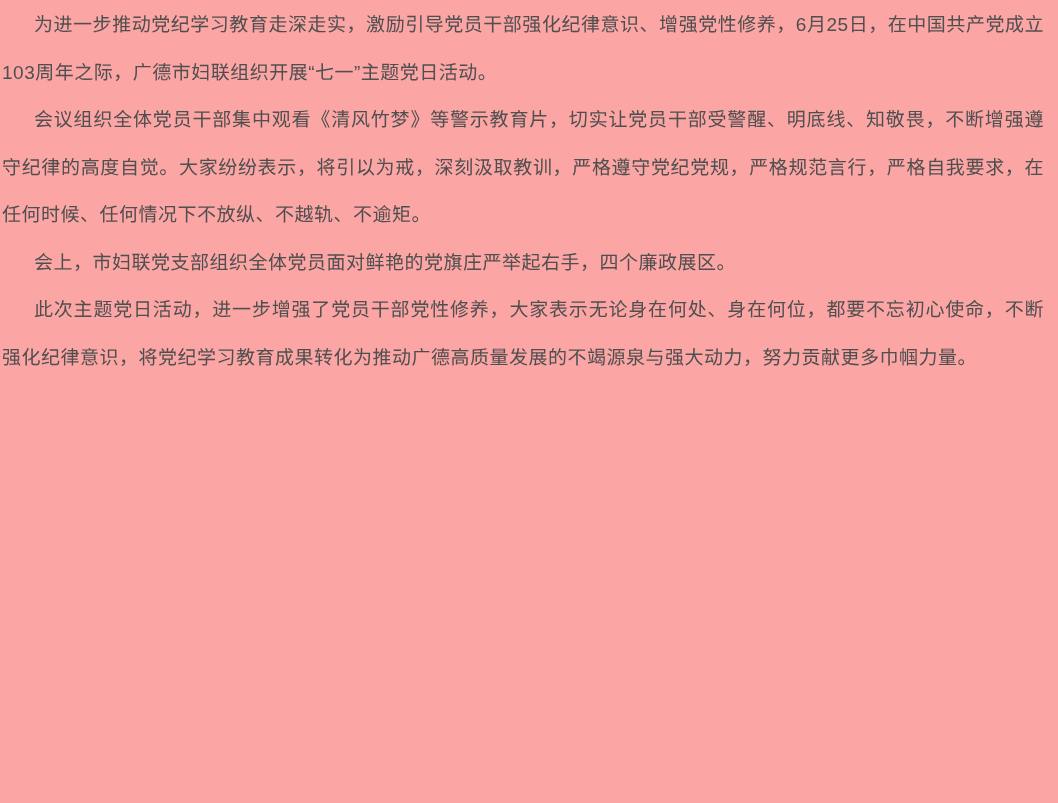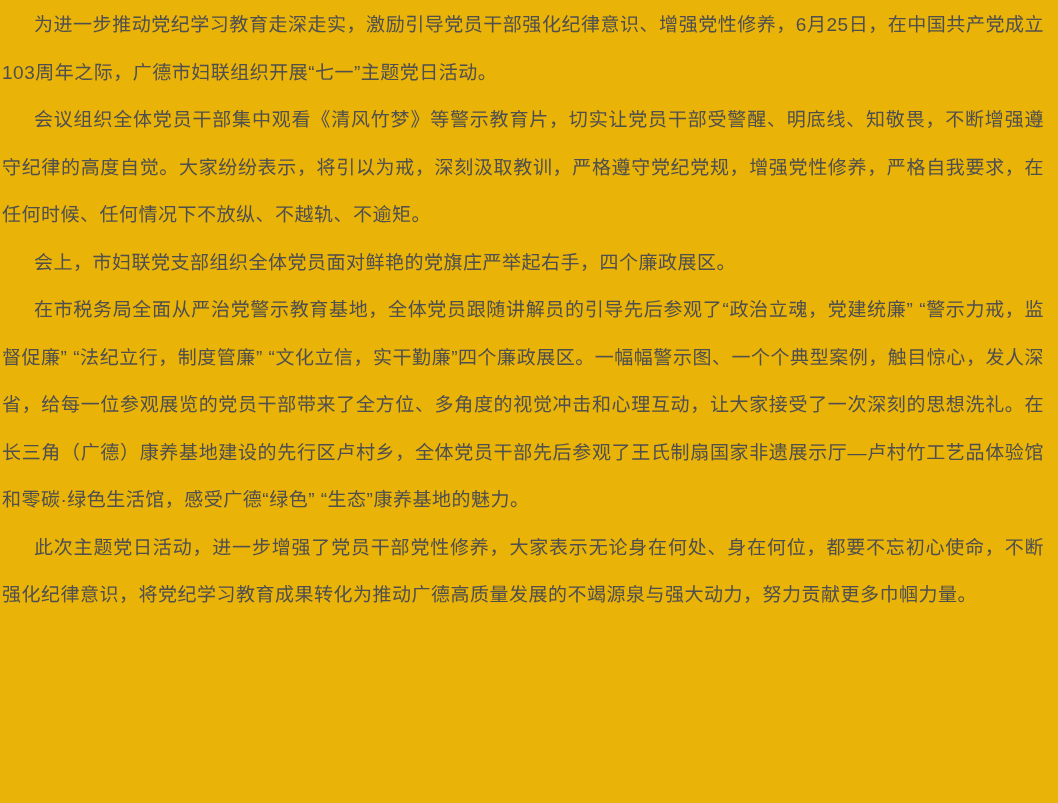--- a/index.html
+++ b/index.html
@@ -5,21 +5,21 @@
   html, body {
     margin: 0;
     padding: 0;
     background: #ffffff;
   }
   .page {
     width: 1058px;
     height: 803px;
     box-sizing: border-box;
     overflow: hidden;
-    background: #eab308;
+    background: #fca5a5;
   }
   .article {
     font-family: "Liberation Sans", "DejaVu Sans", sans-serif;
     font-size: 19px;
     line-height: 47.5px;
     color: #4f4f4f;
     text-align: justify;
     text-justify: inter-ideograph;
     box-sizing: border-box;
     padding: 1px 14px 0 2px;
@@ -31,18 +31,17 @@
     text-indent: 32px;
     word-break: break-all;
   }
 </style>
 </head>
 <body>
 
 <div class="page">
   <main class="article">
     <p>为进一步推动党纪学习教育走深走实，激励引导党员干部强化纪律意识、增强党性修养，6月25日，在中国共产党成立103周年之际，广德市妇联组织开展“七一”主题党日活动。</p>
-    <p>会议组织全体党员干部集中观看《清风竹梦》等警示教育片，切实让党员干部受警醒、明底线、知敬畏，不断增强遵守纪律的高度自觉。大家纷纷表示，将引以为戒，深刻汲取教训，严格遵守党纪党规，增强党性修养，严格自我要求，在任何时候、任何情况下不放纵、不越轨、不逾矩。</p>
+    <p>会议组织全体党员干部集中观看《清风竹梦》等警示教育片，切实让党员干部受警醒、明底线、知敬畏，不断增强遵守纪律的高度自觉。大家纷纷表示，将引以为戒，深刻汲取教训，严格遵守党纪党规，严格规范言行，严格自我要求，在任何时候、任何情况下不放纵、不越轨、不逾矩。</p>
     <p>会上，市妇联党支部组织全体党员面对鲜艳的党旗庄严举起右手，四个廉政展区。</p>
-    <p>在市税务局全面从严治党警示教育基地，全体党员跟随讲解员的引导先后参观了“政治立魂，党建统廉” “警示力戒，监督促廉” “法纪立行，制度管廉” “文化立信，实干勤廉”四个廉政展区。一幅幅警示图、一个个典型案例，触目惊心，发人深省，给每一位参观展览的党员干部带来了全方位、多角度的视觉冲击和心理互动，让大家接受了一次深刻的思想洗礼。在长三角（广德）康养基地建设的先行区卢村乡，全体党员干部先后参观了王氏制扇国家非遗展示厅—卢村竹工艺品体验馆和零碳·绿色生活馆，感受广德“绿色” “生态”康养基地的魅力。</p>
     <p>此次主题党日活动，进一步增强了党员干部党性修养，大家表示无论身在何处、身在何位，都要不忘初心使命，不断强化纪律意识，将党纪学习教育成果转化为推动广德高质量发展的不竭源泉与强大动力，努力贡献更多巾帼力量。</p>
   </main>
 </div>
 
 </body></html>

